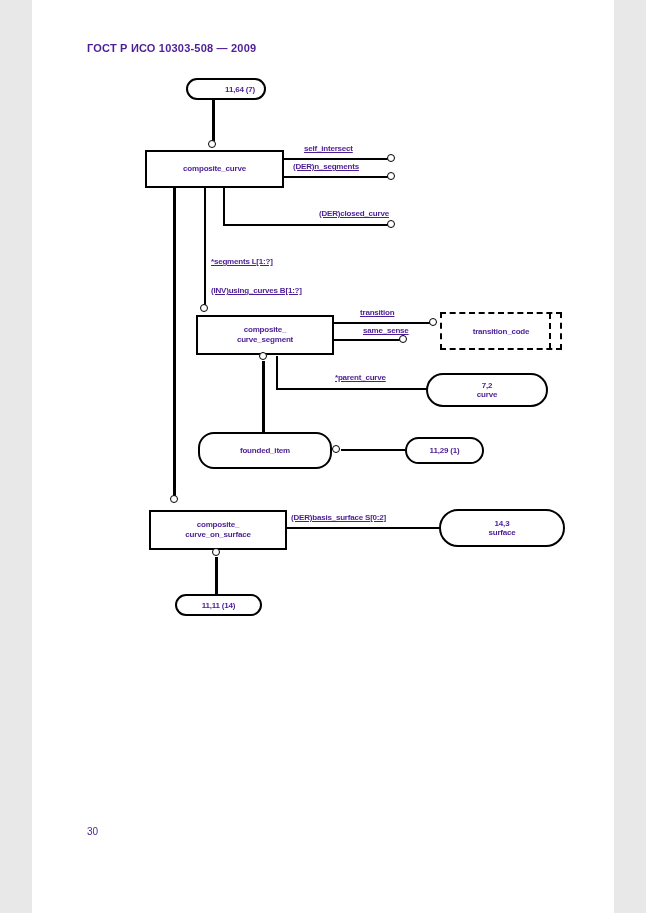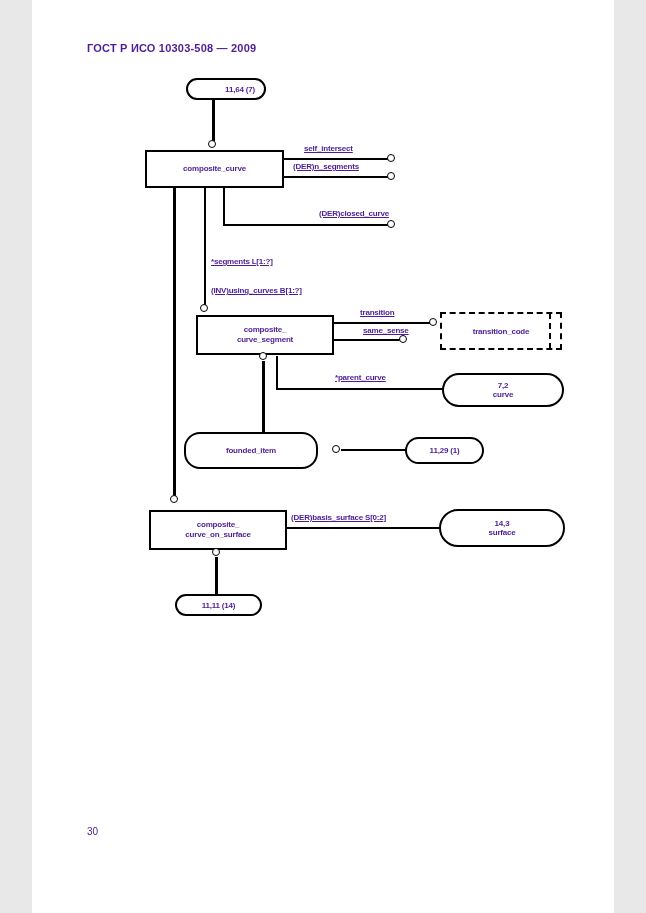--- a/index.html
+++ b/index.html
@@ -110,29 +110,29 @@
     <div class="circle" style="left:367px;top:335px;"></div>
 
     <div class="tbox" style="left:408px;top:312px;width:122px;height:38px;">
       <span>transition_code</span>
       <span class="typebar"></span>
     </div>
 
     <div class="vline" style="left:244px;top:356px;height:33px;"></div>
     <div class="hline" style="left:244px;top:388px;width:167px;"></div>
     <div class="albl" style="left:303px;top:373px;">*parent_curve</div>
-    <div class="oval" style="left:410px;top:373px;width:122px;height:34px;">
+    <div class="oval" style="left:394px;top:373px;width:122px;height:34px;">
       <span>7,2</span>
       <span>curve</span>
     </div>
 
     <div class="circle" style="left:227px;top:352px;"></div>
     <div class="vline thickv" style="left:230px;top:361px;height:71px;"></div>
 
-    <div class="ebox" style="left:152px;top:432px;width:134px;height:37px;border-radius:16px;">
+    <div class="ebox" style="left:166px;top:432px;width:134px;height:37px;border-radius:16px;">
       <span>founded_item</span>
     </div>
 
     <div class="circle" style="left:300px;top:445px;"></div>
     <div class="hline" style="left:309px;top:449px;width:64px;"></div>
     <div class="oval" style="left:373px;top:437px;width:79px;height:27px;">
       <span>11,29 (1)</span>
     </div>
 
     <div class="ebox" style="left:117px;top:510px;width:138px;height:40px;">

